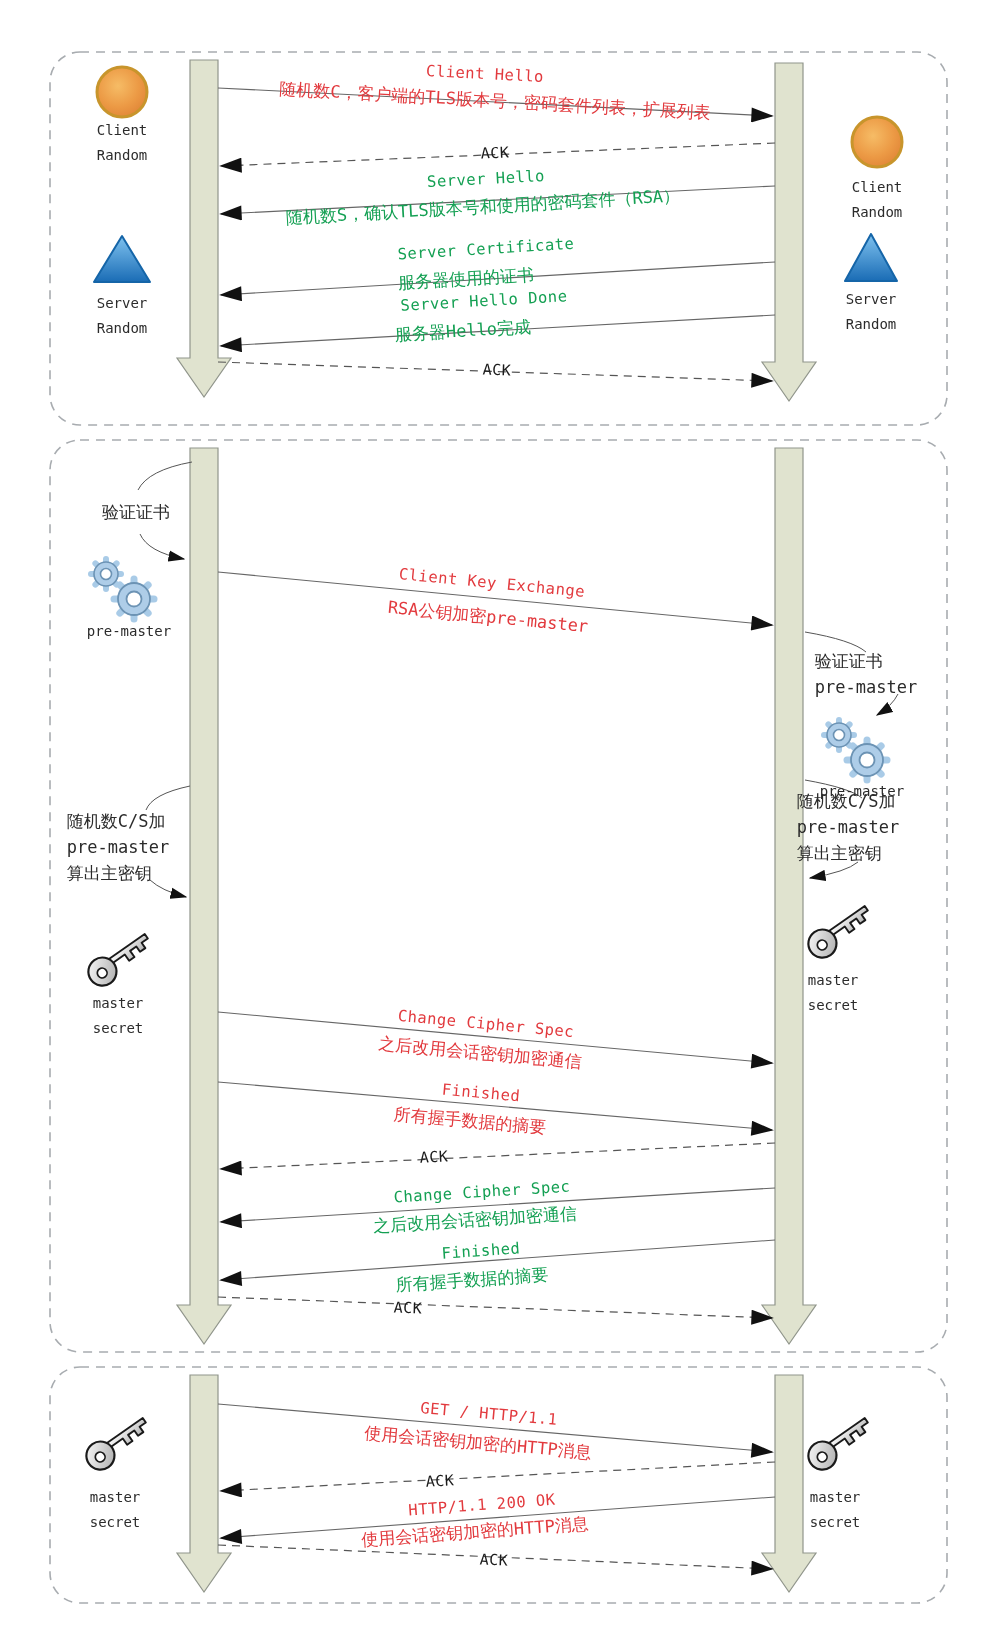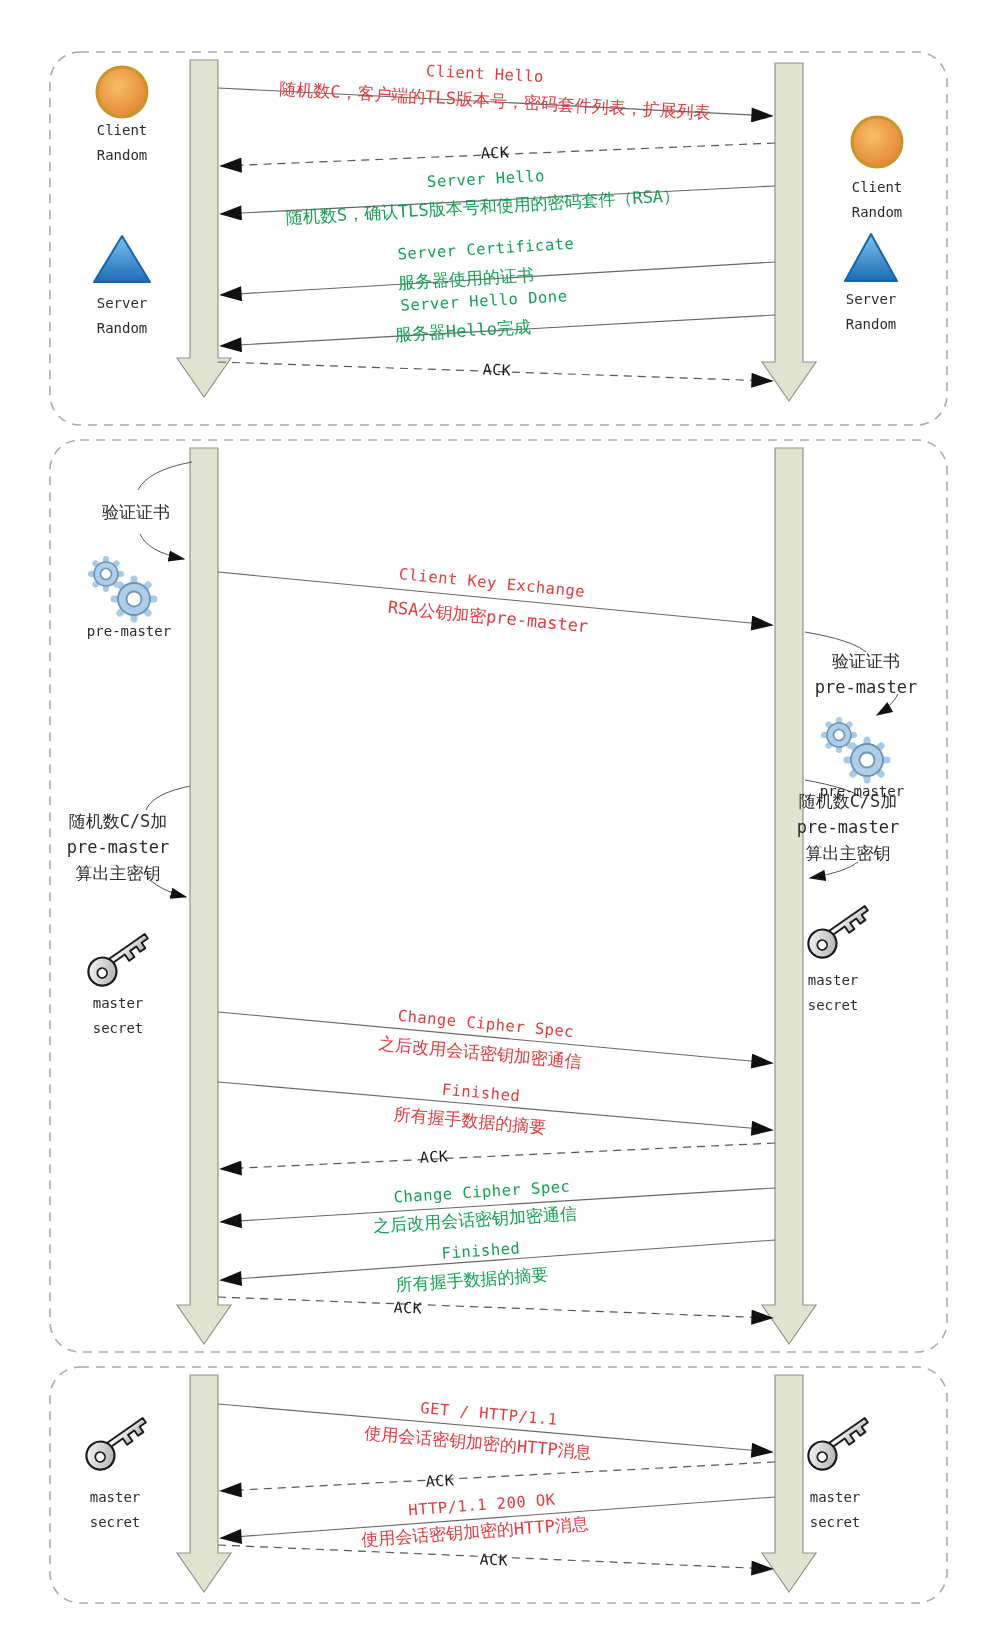--- a/index.html
+++ b/index.html
@@ -7,21 +7,21 @@
          font-family:"DejaVu Sans Mono","Liberation Mono",monospace;}
   #gfx{position:absolute;left:0;top:0;}
   .lbl{position:absolute;white-space:pre;text-align:center;}
   .t{font-size:15.5px;letter-spacing:.5px;}
   .d{font-size:17px;}
   .red{color:#e23a3e;}
   .green{color:#14a053;}
   .ack{color:#1c1c1c;font-size:15px;}
   .mono-label{position:absolute;white-space:pre-line;text-align:center;
               font-size:14px;color:#2b2b2b;line-height:25px;}
-  .ann{position:absolute;white-space:pre-line;text-align:center;
+  .ann{position:absolute;white-space:pre-line;
        font-size:17px;color:#2b2b2b;line-height:26px;}
 </style>
 </head>
 <body>
 
 <div id="stage">
 
 <svg id="gfx" width="1000" height="1651" viewBox="0 0 1000 1651">
   <defs>
     <marker id="arrBig" viewBox="0 0 12 8" refX="11" refY="4" markerWidth="24" markerHeight="15" markerUnits="userSpaceOnUse" orient="auto">

